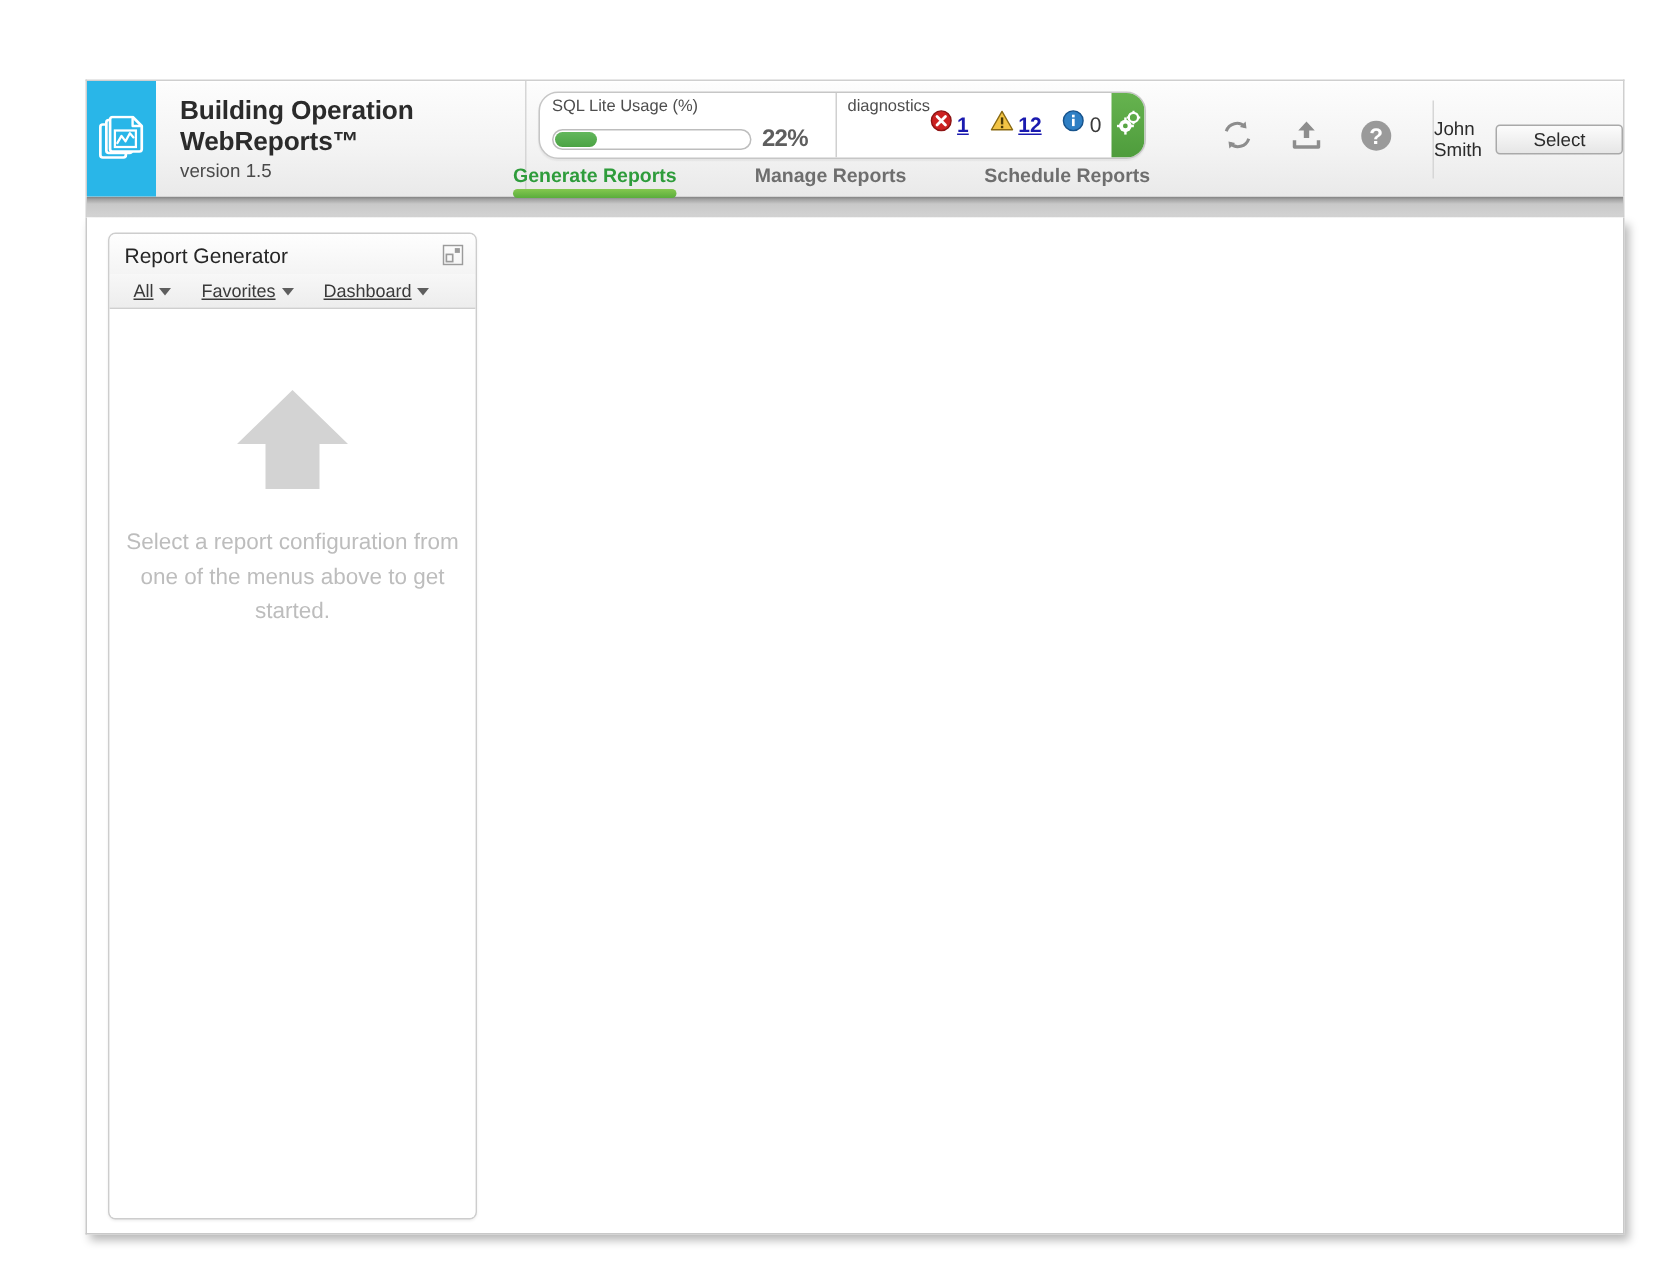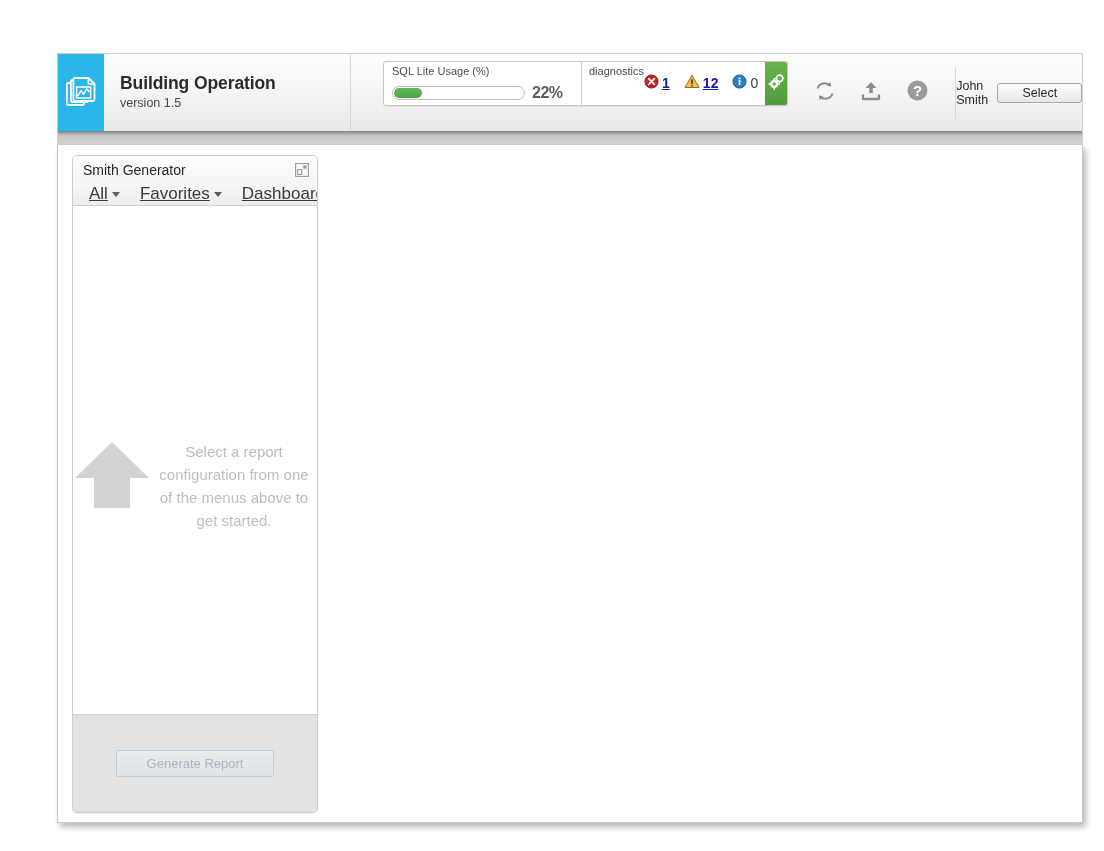--- a/index.html
+++ b/index.html
@@ -74,25 +74,24 @@
     flex: 0 0 auto;
     display: flex;
     align-items: flex-start;
     padding-top: 7px;
     padding-left: 8px;
   }
   .status-box {
     display: flex;
     background: #ffffff;
     border: 1px solid #c6c6c6;
-    border-radius: 3px;
+    border-radius: 13px;
     height: 43px;
     box-shadow: 0 1px 1px rgba(0,0,0,0.05);
     overflow: hidden;
-    margin-left: 24px;
   }
   .sql-panel {
     padding: 3px 6px 3px 8px;
     border-right: 1px solid #d0d0d0;
     display: flex;
     flex-direction: column;
     justify-content: space-between;
     width: 198px;
     box-sizing: border-box;
   }
@@ -300,42 +299,42 @@
     height: 22px;
     display: flex;
     align-items: center;
     gap: 0;
     padding: 0 6px;
     background: linear-gradient(to bottom, #f7f7f7, #ededed);
     border-bottom: 1px solid #cfcfcf;
     flex: 0 0 22px;
   }
   .menu-item {
-    font-size: 17px;
+    font-size: 12px;
     color: #3a3a3a;
     cursor: pointer;
     display: flex;
     align-items: center;
     gap: 4px;
     padding: 0 10px;
   }
   .menu-item .lbl { text-decoration: underline; }
   .caret {
     width: 0; height: 0;
     border-left: 4px solid transparent;
     border-right: 4px solid transparent;
     border-top: 5px solid #5e5e5e;
     display: inline-block;
   }
 
   .panel-body {
     flex: 1 1 auto;
     background: #ffffff;
     display: flex;
-    flex-direction: row;
+    flex-direction: column;
     align-items: center;
     padding-top: 52px;
     box-sizing: border-box;
   }
   .arrow-up { display:block; margin-bottom: 20px; }
   .empty-text {
     font-size: 15px;
     color: #bdbdbd;
     text-align: center;
     line-height: 23px;
@@ -376,20 +375,21 @@
           <path d="M9 1 L22.5 1 L28.5 7 L28.5 22.5 A1.6 1.6 0 0 1 26.9 24 L9 24 A1.6 1.6 0 0 1 7.4 22.5 L7.4 2.6 A1.6 1.6 0 0 1 9 1 Z" fill="#29b6e8" stroke="#ffffff" stroke-width="1.8" stroke-linejoin="round"></path>
           <path d="M22.4 1.2 L22.4 7 L28.3 7" fill="none" stroke="#ffffff" stroke-width="1.6" stroke-linejoin="round"></path>
           <rect x="10.6" y="10" width="14" height="11" fill="none" stroke="#ffffff" stroke-width="1.5"></rect>
           <polyline points="12.2,18.4 15,13.6 17.7,17.2 20.6,11.8 23,14.6" fill="none" stroke="#ffffff" stroke-width="1.5" stroke-linejoin="round" stroke-linecap="round"></polyline>
         </svg>
       </span>
     </div>
 
     <div class="brand">
       <div class="brand-line1">Building Operation</div>
+      <div class="brand-line2">WebReports™</div>
       <div class="brand-version">version 1.5</div>
     </div>
 
     <div class="status-wrap">
       <div class="status-box">
 
         <div class="sql-panel">
           <div class="panel-title">SQL Lite Usage (%)</div>
           <div class="sql-row">
             <div class="progress-track">
@@ -486,31 +486,47 @@
           <text x="11.5" y="17" text-anchor="middle" font-family="Liberation Sans, sans-serif" font-size="15" font-weight="bold" fill="#ffffff">?</text>
         </svg>
       </span>
     </div>
 
     <div class="user-block">
       <div class="user-name">John Smith</div>
       <button class="logout-btn">Select</button>
     </div>
 
+    <div id="tabstrip">
+      <div class="tabs">
+        <div class="tab active">
+          <span>Generate Reports</span>
+          <span class="underline"></span>
+        </div>
+        <div class="tab">
+          <span>Manage Reports</span>
+          <span class="underline"></span>
+        </div>
+        <div class="tab">
+          <span>Schedule Reports</span>
+          <span class="underline"></span>
+        </div>
+      </div>
+    </div>
 
   </div>
 
   <div id="greyband"></div>
 
   <div id="workspace">
 
     <div id="report-panel">
 
       <div class="panel-head">
-        <div class="panel-head-title">Smith Generator</div>
+        <div class="panel-head-title">Report Generator</div>
         <span>
           <svg class="layout-icon" width="14" height="14" viewBox="0 0 14 14" xmlns="http://www.w3.org/2000/svg">
             <rect x="0.6" y="0.6" width="12.8" height="12.8" fill="none" stroke="#9b9b9b" stroke-width="1.1"></rect>
             <rect x="2.6" y="6.6" width="4.2" height="4.8" fill="none" stroke="#9b9b9b" stroke-width="1.1"></rect>
             <rect x="8.2" y="2.4" width="3.4" height="3.2" fill="#9b9b9b"></rect>
           </svg>
         </span>
       </div>
 
       <div class="panel-menubar">
@@ -530,21 +546,18 @@
 
       <div class="panel-body">
         <span>
           <svg class="arrow-up" width="78" height="72" viewBox="0 0 78 72" xmlns="http://www.w3.org/2000/svg">
             <path d="M39 2 L76 38 L57 38 L57 68 L21 68 L21 38 L2 38 Z" fill="#d3d3d3"></path>
           </svg>
         </span>
         <div class="empty-text">Select a report configuration from one of the menus above to get started.</div>
       </div>
 
-      <div class="panel-footer">
-        <button class="generate-btn" disabled="">Generate Report</button>
-      </div>
 
     </div>
 
   </div>
 
 </div>
 
 </body></html>

